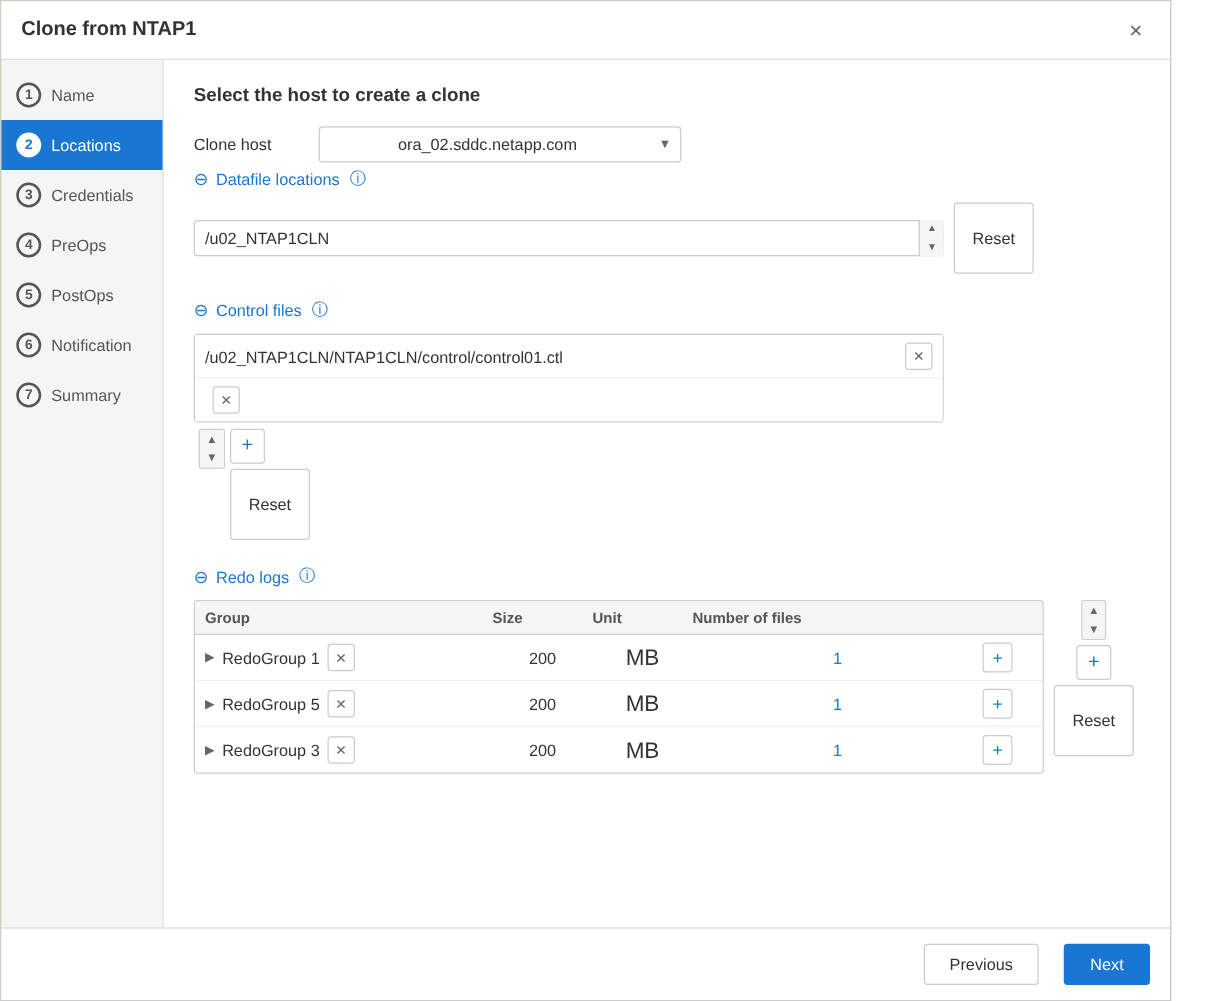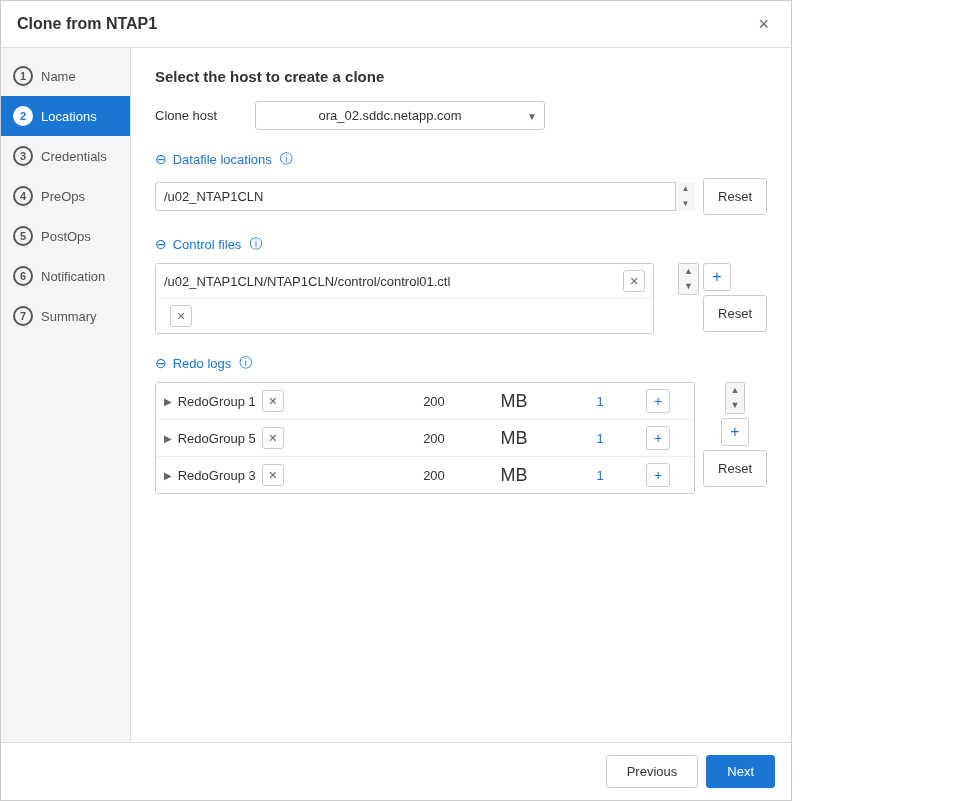--- a/index.html
+++ b/index.html
@@ -1,19 +1,19 @@
 <!DOCTYPE html>
 <html><head>
   <meta charset="utf-8">
   <style>
     * { box-sizing: border-box; margin: 0; padding: 0; }
     body { font-family: Arial, sans-serif; font-size: 13px; background: #fff; width: 969px; height: 801px; overflow: hidden; }
 
     .dialog {
-      width: 792px;
+      width: 937px;
       height: 801px;
       display: flex;
       flex-direction: column;
       border: 1px solid #ccc;
       background: #bef264;
     }
 
     .dialog-header {
       display: flex;
       align-items: center;
@@ -101,21 +101,21 @@
     .section-title {
       font-size: 15px;
       font-weight: bold;
       color: #333;
       margin-bottom: 16px;
     }
 
     .form-row {
       display: flex;
       align-items: center;
-      margin-bottom: 20px;
+      margin-bottom: 4px;
     }
 
     .form-label {
       width: 100px;
       color: #333;
       font-size: 13px;
     }
 
     .select-wrapper {
       position: relative;
@@ -209,21 +209,21 @@
       background: #f5f5f5;
       border: none;
       cursor: pointer;
       font-size: 8px;
       color: #666;
       padding: 0;
       line-height: 1;
     }
 
     .reset-btn {
-      padding: 10px 14px;
+      padding: 20px 14px;
       background: #fff;
       border: 1px solid #ccc;
       border-radius: 3px;
       font-size: 13px;
       cursor: pointer;
       color: #333;
     }
 
     
     .control-files-section {
@@ -395,21 +395,21 @@
       align-items: center;
     }
 
     
     .dialog-footer {
       display: flex;
       justify-content: flex-end;
       padding: 12px 16px;
       border-top: 1px solid #ddd;
       background: #fff;
-      gap: 8px;
+      gap: 20px;
     }
 
     .btn-previous {
       padding: 8px 20px;
       background: #fff;
       border: 1px solid #ccc;
       border-radius: 3px;
       font-size: 13px;
       cursor: pointer;
       color: #333;
@@ -522,21 +522,21 @@
           <button class="reset-btn">Reset</button>
         </div>
       </div>
 
       <div class="control-files-section">
         <div class="collapsible-header">
           <span class="chevron">⊖</span>
           <span>Control files</span>
           <span class="info-icon">ⓘ</span>
         </div>
-        <div style="display:flex; align-items:flex-start; gap:20px;">
+        <div style="display:flex; align-items:flex-start; gap:5px;flex-direction:column;">
           <div class="control-files-list">
             <div class="control-file-row">
               <input class="control-file-input" type="text" value="/u02_NTAP1CLN/NTAP1CLN/control/control01.ctl" style="">
               <button class="x-btn">✕</button>
             </div>
             <div class="control-file-row">
               <button class="x-btn">✕</button>
             </div>
           </div>
           <div class="cf-controls-group">
@@ -557,20 +557,27 @@
       </div>
 
       <div class="redo-logs-section">
         <div class="collapsible-header">
           <span class="chevron">⊖</span>
           <span>Redo logs</span>
           <span class="info-icon">ⓘ</span>
         </div>
         <div class="redo-table-wrapper">
           <div class="redo-table">
+            <div class="redo-table-header">
+              <span>Group</span>
+              <span>Size</span>
+              <span>Unit</span>
+              <span>Number of files</span>
+              <span></span>
+            </div>
             <div class="redo-row">
               <div class="redo-group-name">
                 <span class="expand-icon">▶</span>
                 <span>RedoGroup 1</span>
                 <button class="redo-x-btn">✕</button>
               </div>
               <span class="redo-size">200</span>
               <span class="redo-unit">MB</span>
               <span class="redo-files">1</span>
               <button class="redo-plus-btn">+</button>

